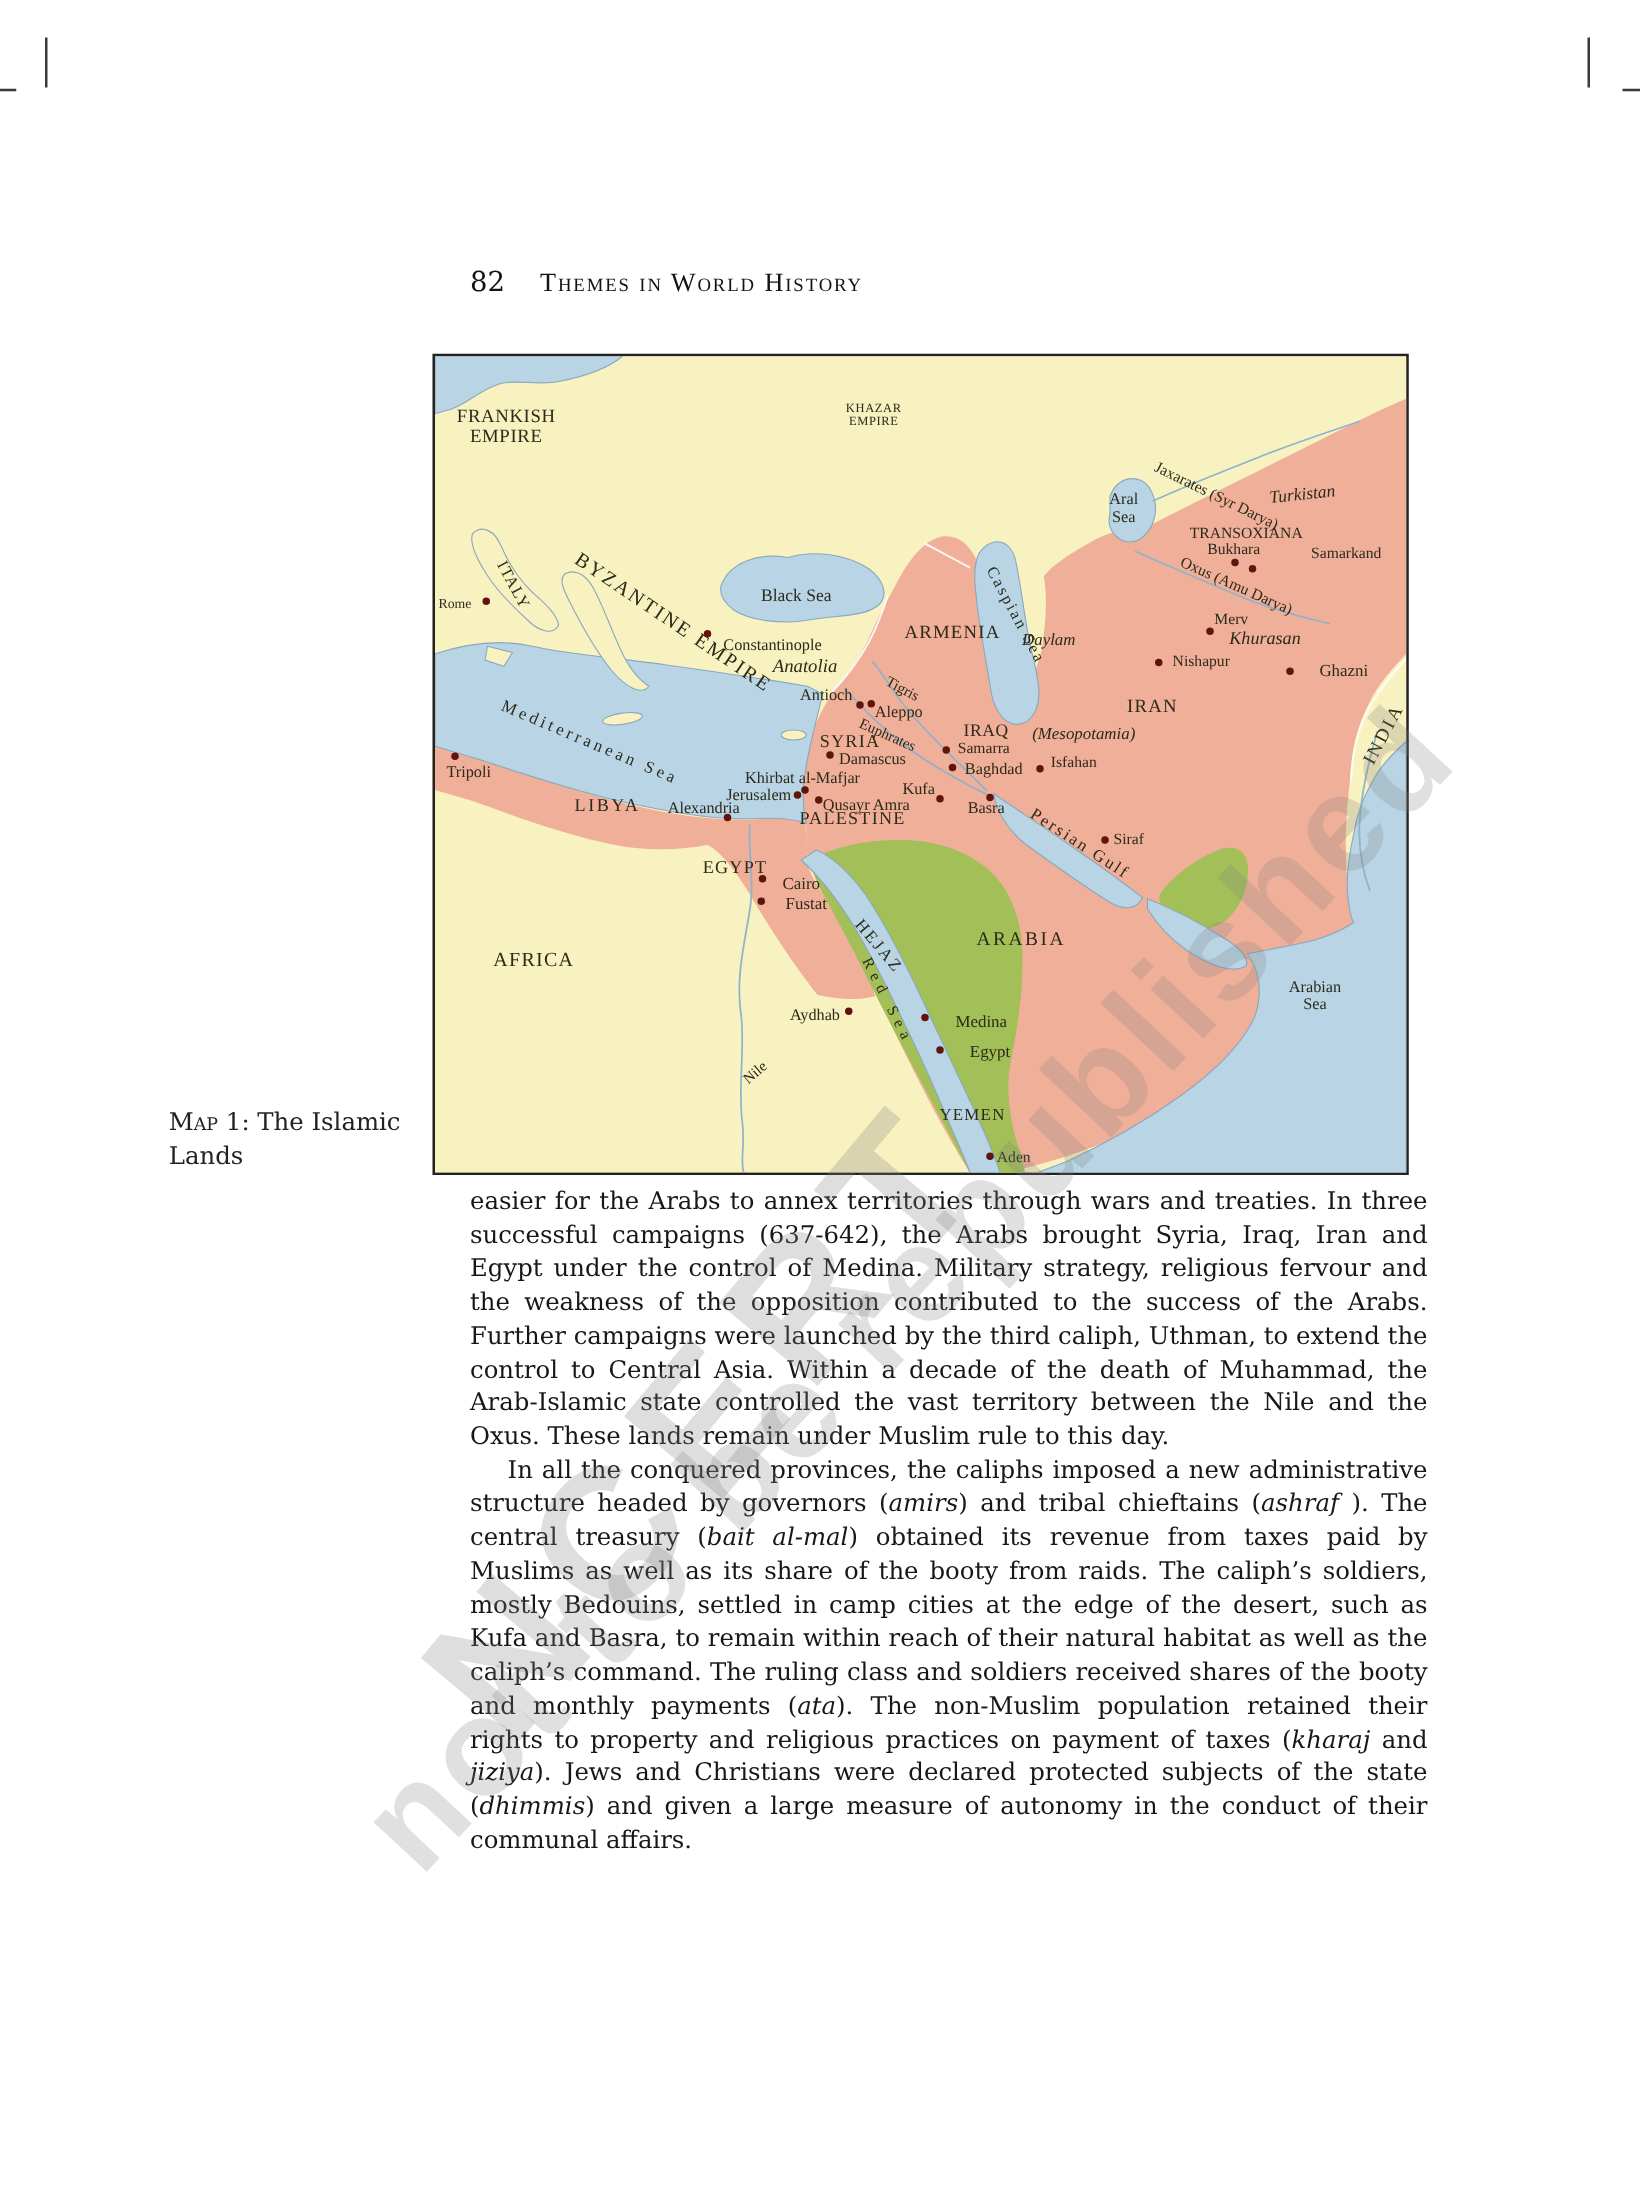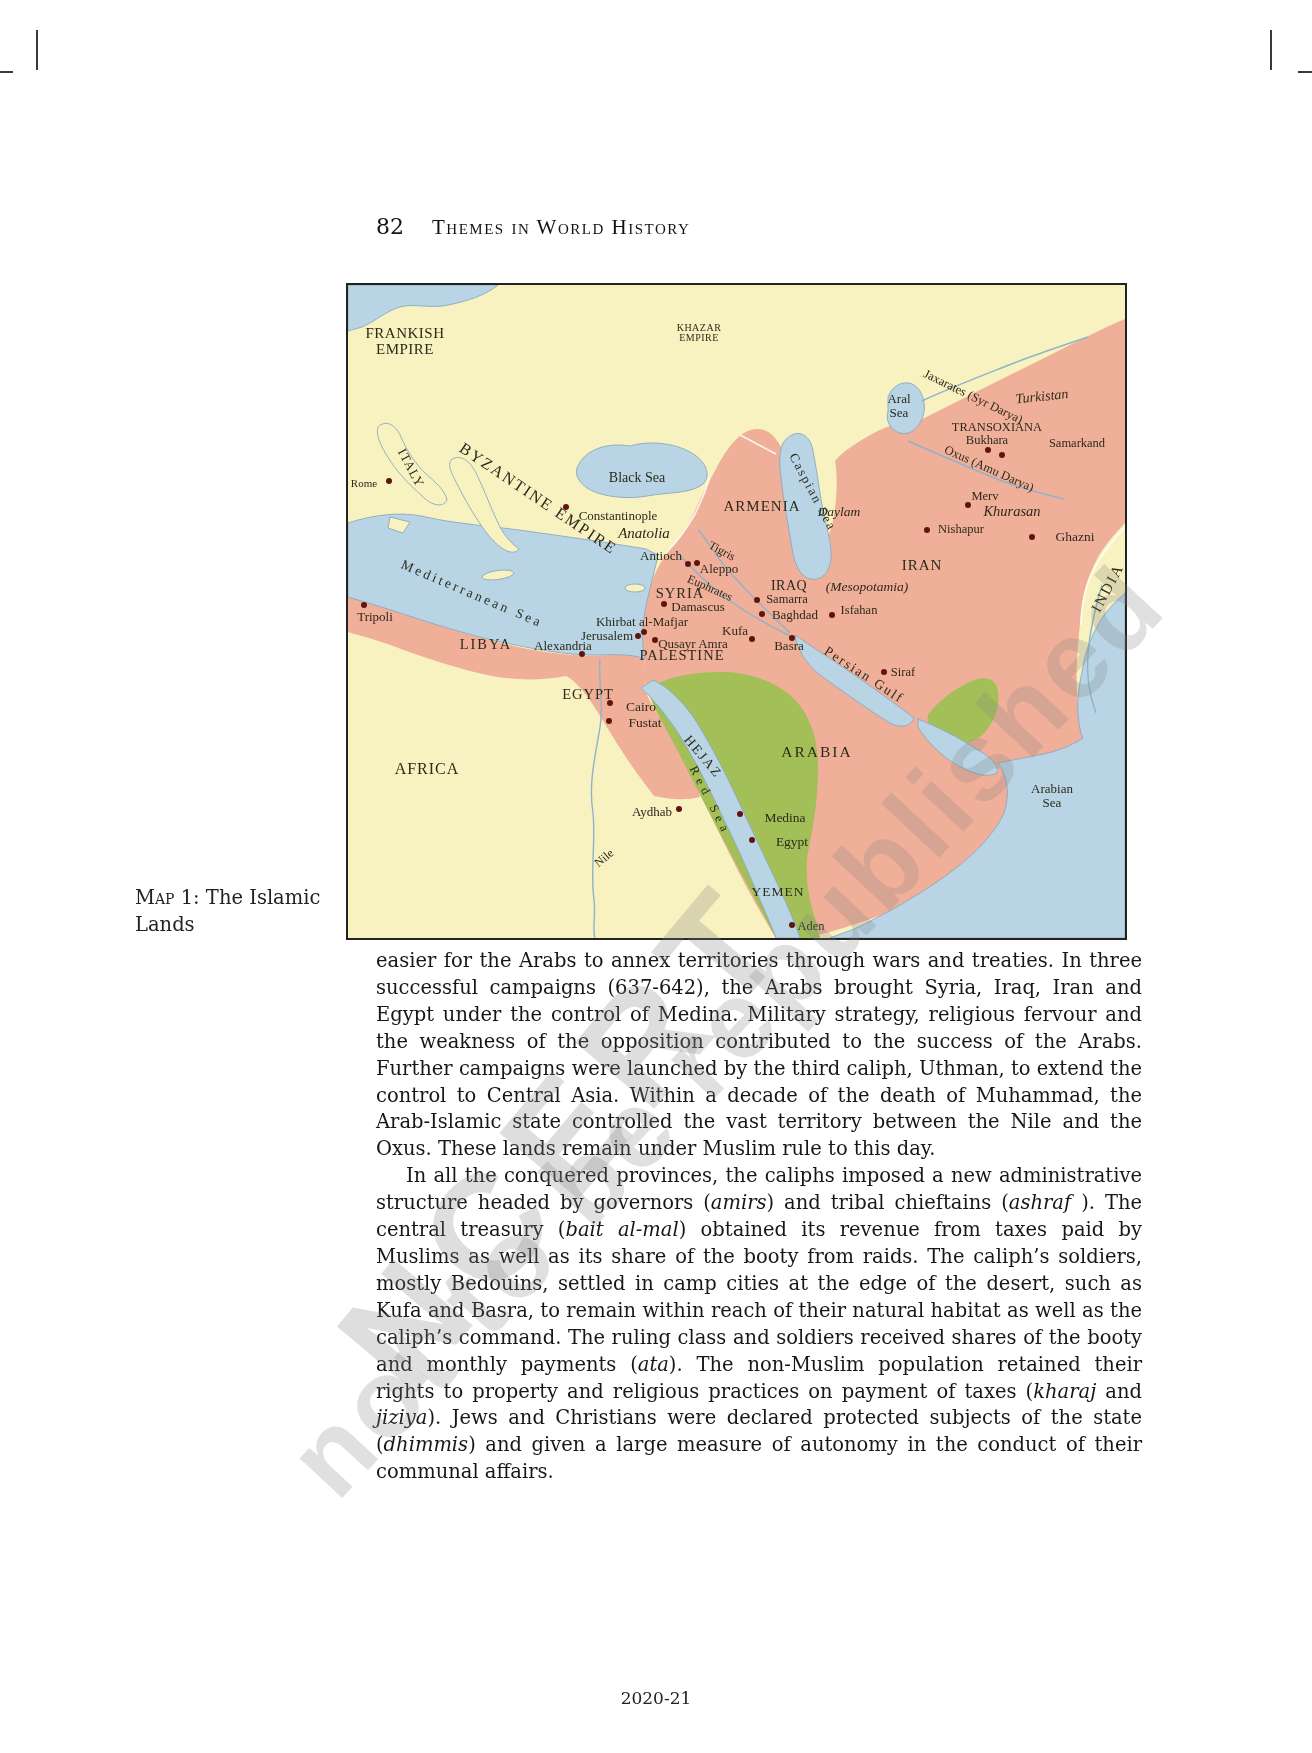--- a/index.html
+++ b/index.html
@@ -204,15 +204,14 @@
   <div class="caption"><span class="sc">Map</span><span> 1: The Islamic</span><br><span>Lands</span></div>
 
   <div id="body-text" class="body-text">
       <p class="body-para"><span>easier for the Arabs to annex territories through wars and treaties. In three successful campaigns (637-642), the Arabs brought Syria, Iraq, Iran and Egypt under the control of Medina. Military strategy, religious fervour and the weakness of the opposition contributed to the success of the Arabs. Further campaigns were launched by the third caliph, Uthman, to extend the control to Central Asia. Within a decade of the death of Muhammad, the Arab-Islamic state controlled the vast territory between the Nile and the Oxus. These lands remain under Muslim rule to this day.</span></p>
       <p class="body-para indent"><span>In all the conquered provinces, the caliphs imposed a new administrative structure headed by governors (</span><em>amirs</em><span>) and tribal chieftains (</span><em>ashraf</em><span> ). The central treasury (</span><em>bait al-mal</em><span>) obtained its revenue from taxes paid by Muslims as well as its share of the booty from raids. The caliph’s soldiers, mostly Bedouins, settled in camp cities at the edge of the desert, such as Kufa and Basra, to remain within reach of their natural habitat as well as the caliph’s command. The ruling class and soldiers received shares of the booty and monthly payments (</span><em>ata</em><span>). The non-Muslim population retained their rights to property and religious practices on payment of taxes (</span><em>kharaj</em><span> and </span><em>jiziya</em><span>). Jews and Christians were declared protected subjects of the state (</span><em>dhimmis</em><span>) and given a large measure of autonomy in the conduct of their communal affairs.</span></p>
     </div>
 
   <div class="watermark" id="wm1">NCERT</div>
   <div class="watermark" id="wm2">not to be republished</div>
 
-  <div class="footer">2020-21</div>
 
 </div>
 
 </body></html>

